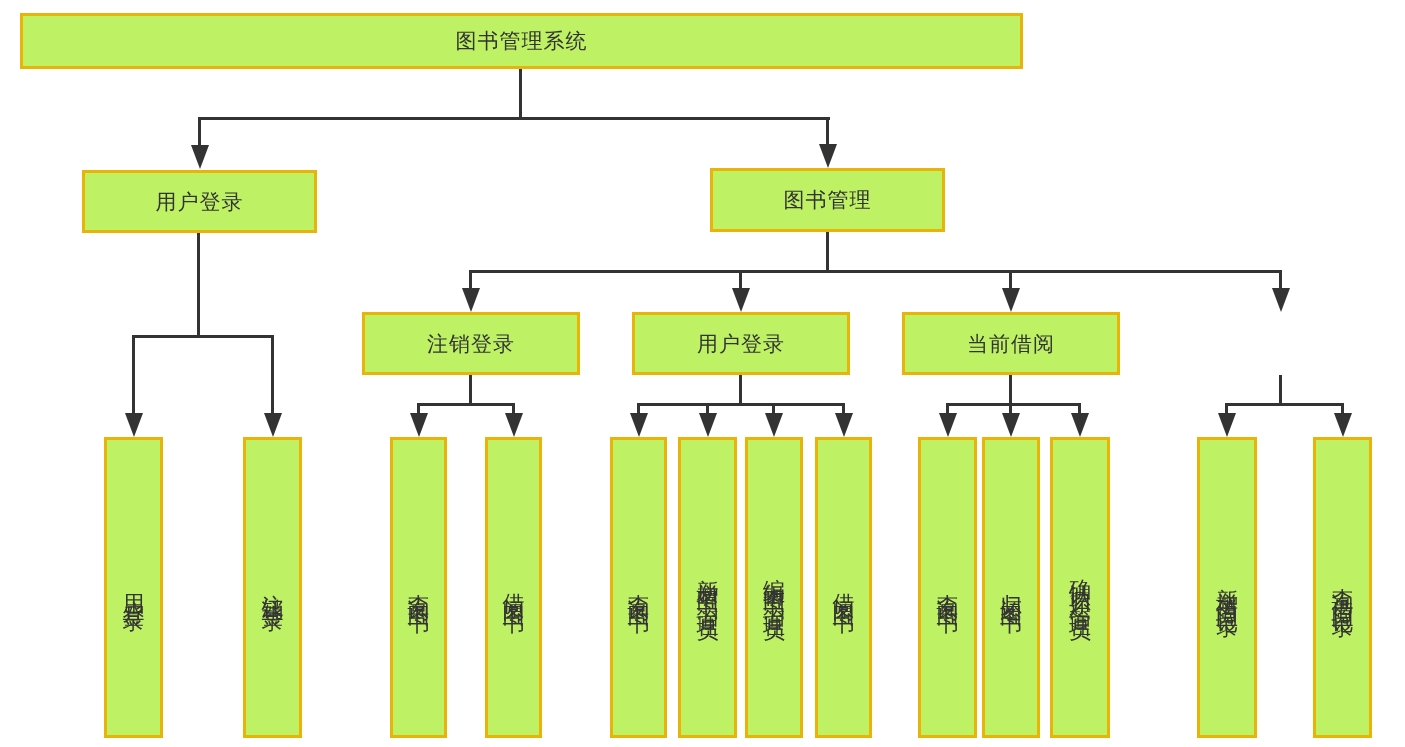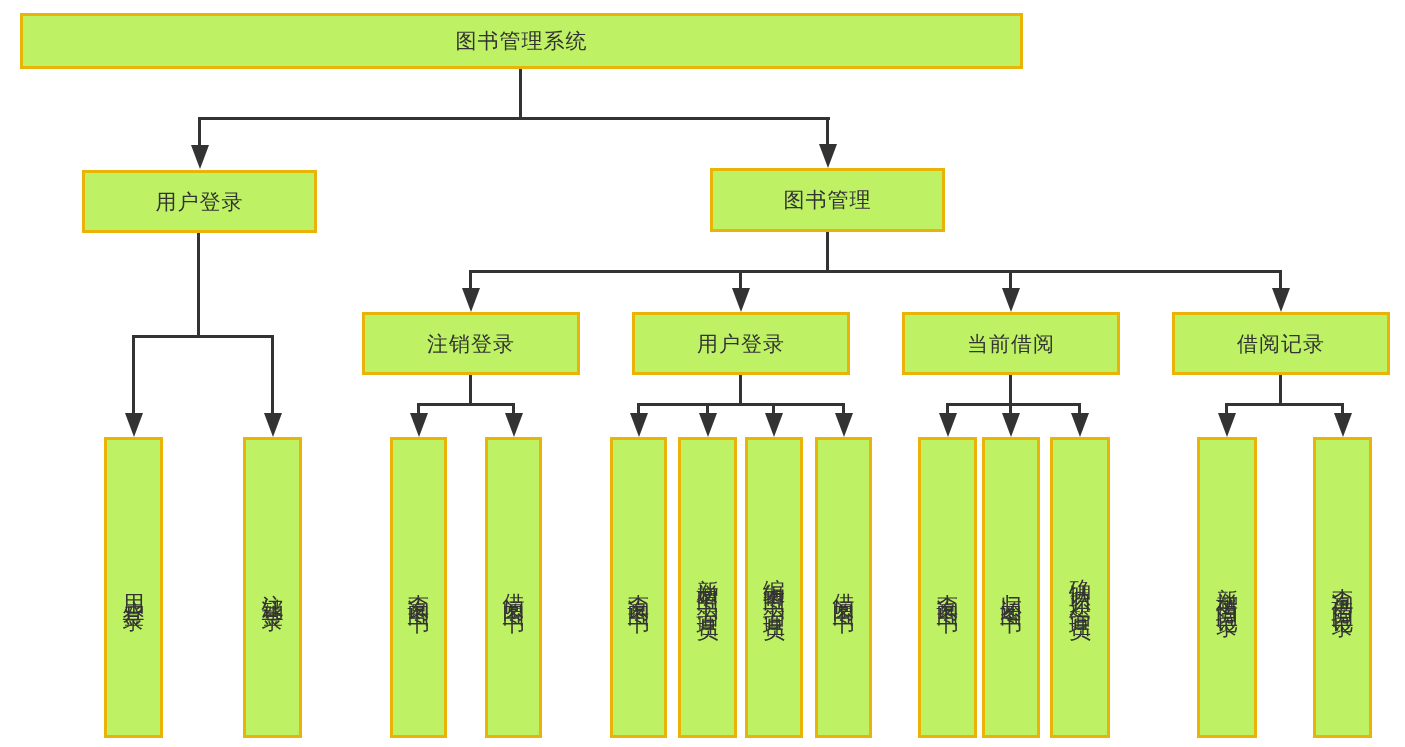--- a/index.html
+++ b/index.html
@@ -91,23 +91,20 @@
 
   <div class="box" style="left:362px;top:312px;width:218px;height:63px;">
     <span>注销登录</span>
   </div>
   <div class="box" style="left:632px;top:312px;width:218px;height:63px;">
     <span>用户登录</span>
   </div>
   <div class="box" style="left:902px;top:312px;width:218px;height:63px;justify-content:center;">
     <span>当前借阅</span>
   </div>
-  <div class="box" style="left:1172px;top:312px;width:218px;height:63px;">
-    <span>借阅记录</span>
-  </div>
 
   <div class="vline" style="left:469px;top:375px;height:31px;"></div>
   <div class="hline" style="left:417px;top:403px;width:98px;"></div>
   <div class="vline" style="left:417px;top:403px;height:12px;"></div>
   <div class="arrow" style="left:410px;top:413px;"></div>
   <div class="vline" style="left:512px;top:403px;height:12px;"></div>
   <div class="arrow" style="left:505px;top:413px;"></div>
 
   <div class="vline" style="left:739px;top:375px;height:31px;"></div>
   <div class="hline" style="left:637px;top:403px;width:208px;"></div>

